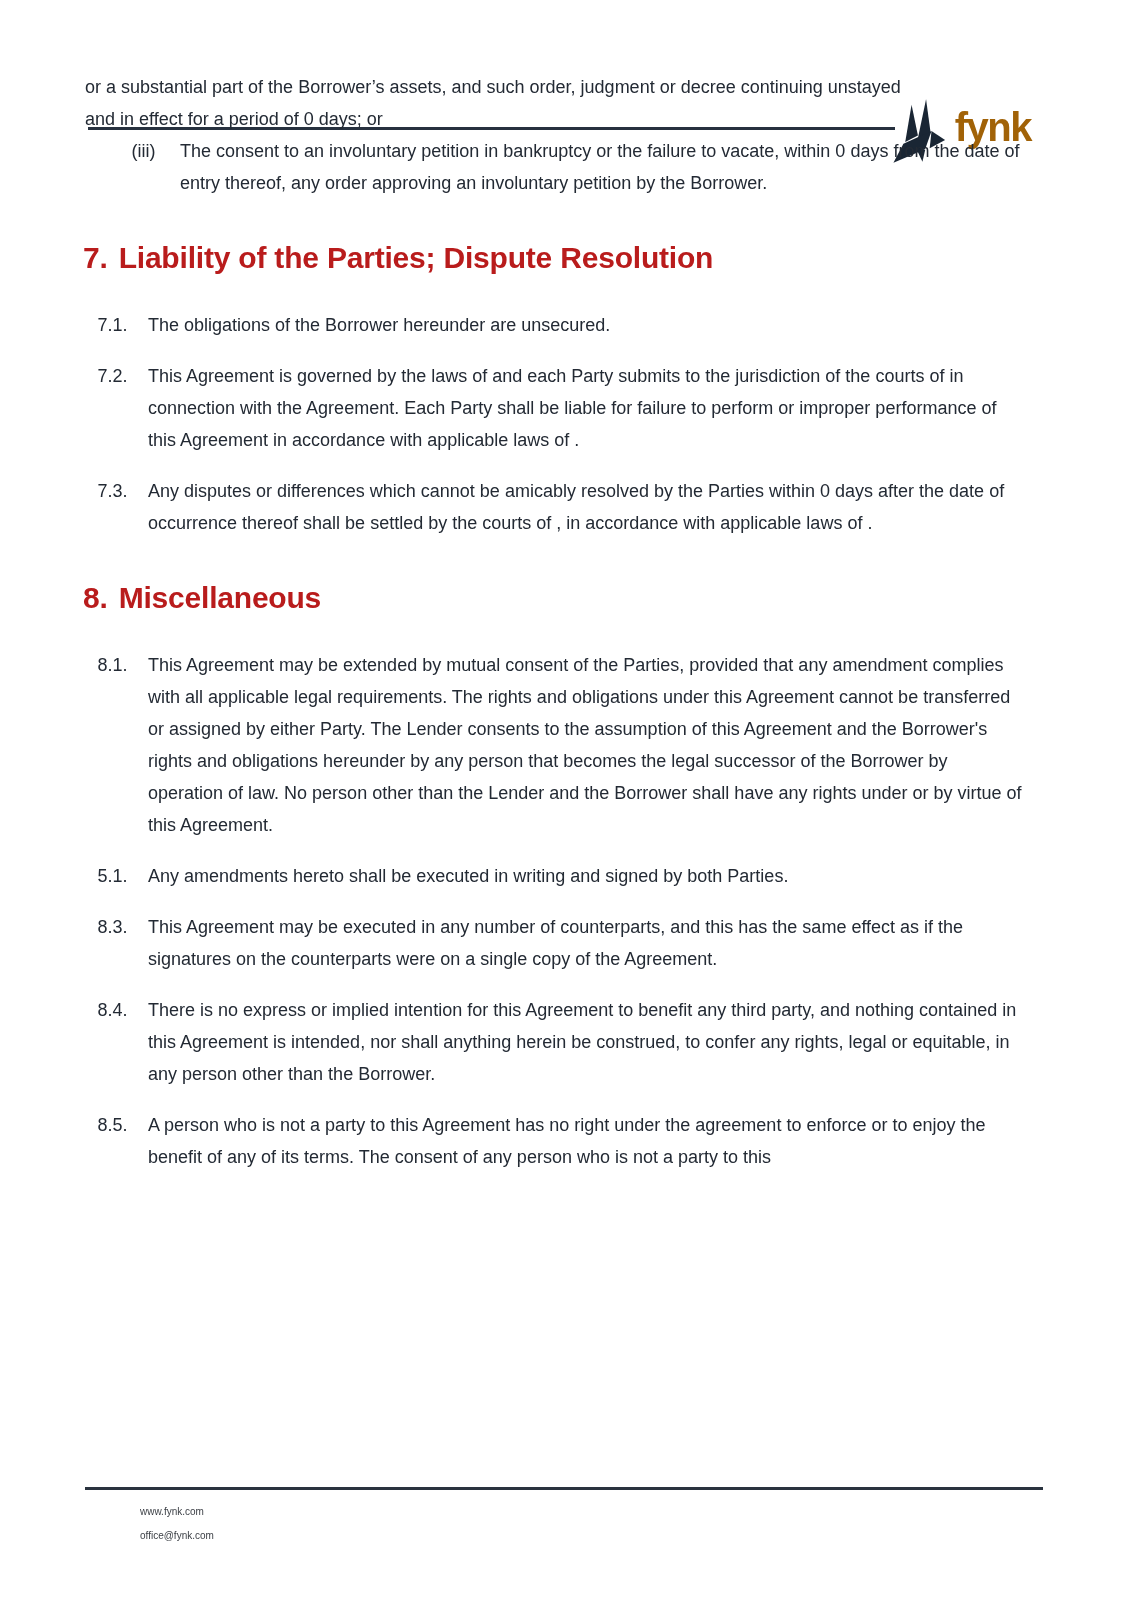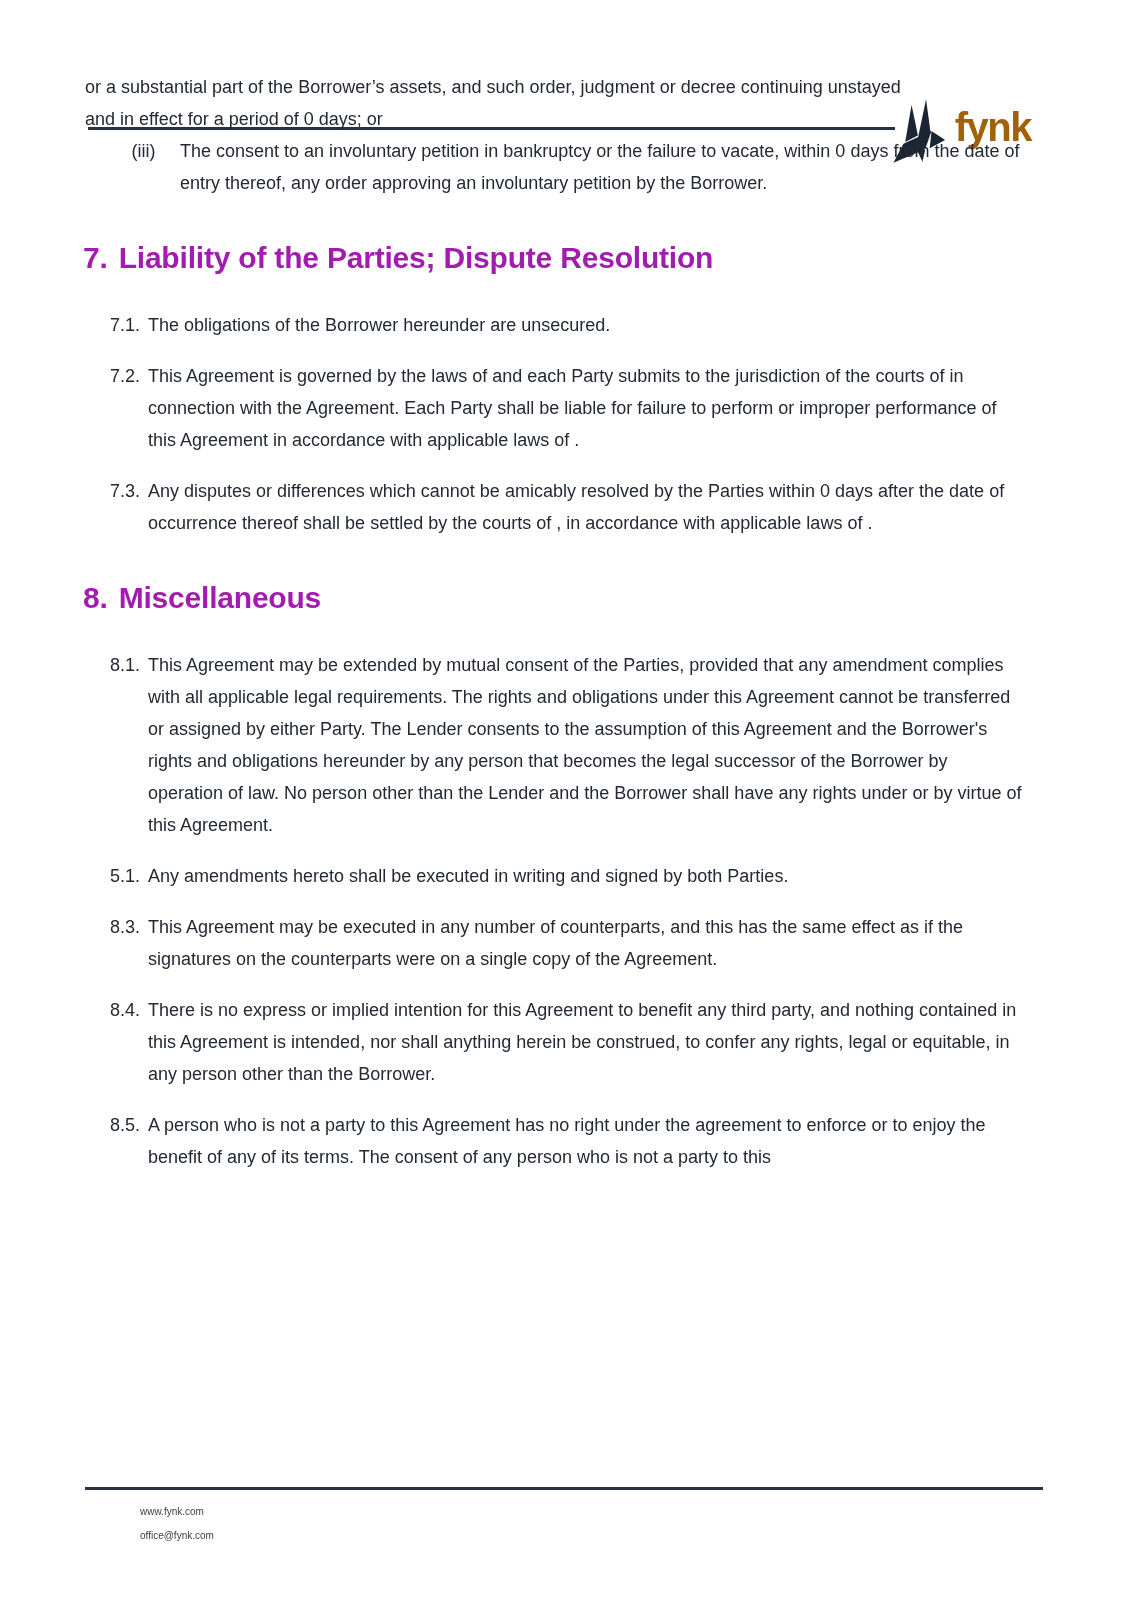--- a/index.html
+++ b/index.html
@@ -35,25 +35,25 @@
     font-size:18px;line-height:32px;
   }
   .content p{margin:0;}
   .cont{margin:0 0 19px 95px;max-width:843px;}
   .sub{display:flex;margin:0 0 19px 28px;}
   .sub .num{flex:0 0 61px;text-align:center;}
   .sub .txt{margin-left:6px;flex:1;}
   h2{
     margin:41px 0 33px -2px;
     font-size:30px;line-height:36px;font-weight:700;
-    color:#a21caf;letter-spacing:-0.2px;
+    color:#b91c1c;letter-spacing:-0.2px;
   }
   h2 .sec-num{margin-right:11px;}
   .clause{display:flex;margin-bottom:19px;}
-  .clause .num{flex:0 0 55px;text-align:right;}
+  .clause .num{flex:0 0 55px;text-align:center;}
   .clause .txt{margin-left:8px;flex:1;max-width:875px;}
   
   .footer-rule{
     position:absolute;left:85px;top:1487px;
     width:958px;height:3px;background:#2a333f;
   }
   .footer{
     position:absolute;left:140px;top:1500px;
     font-size:10px;line-height:24px;color:#3b3f45;
   }

